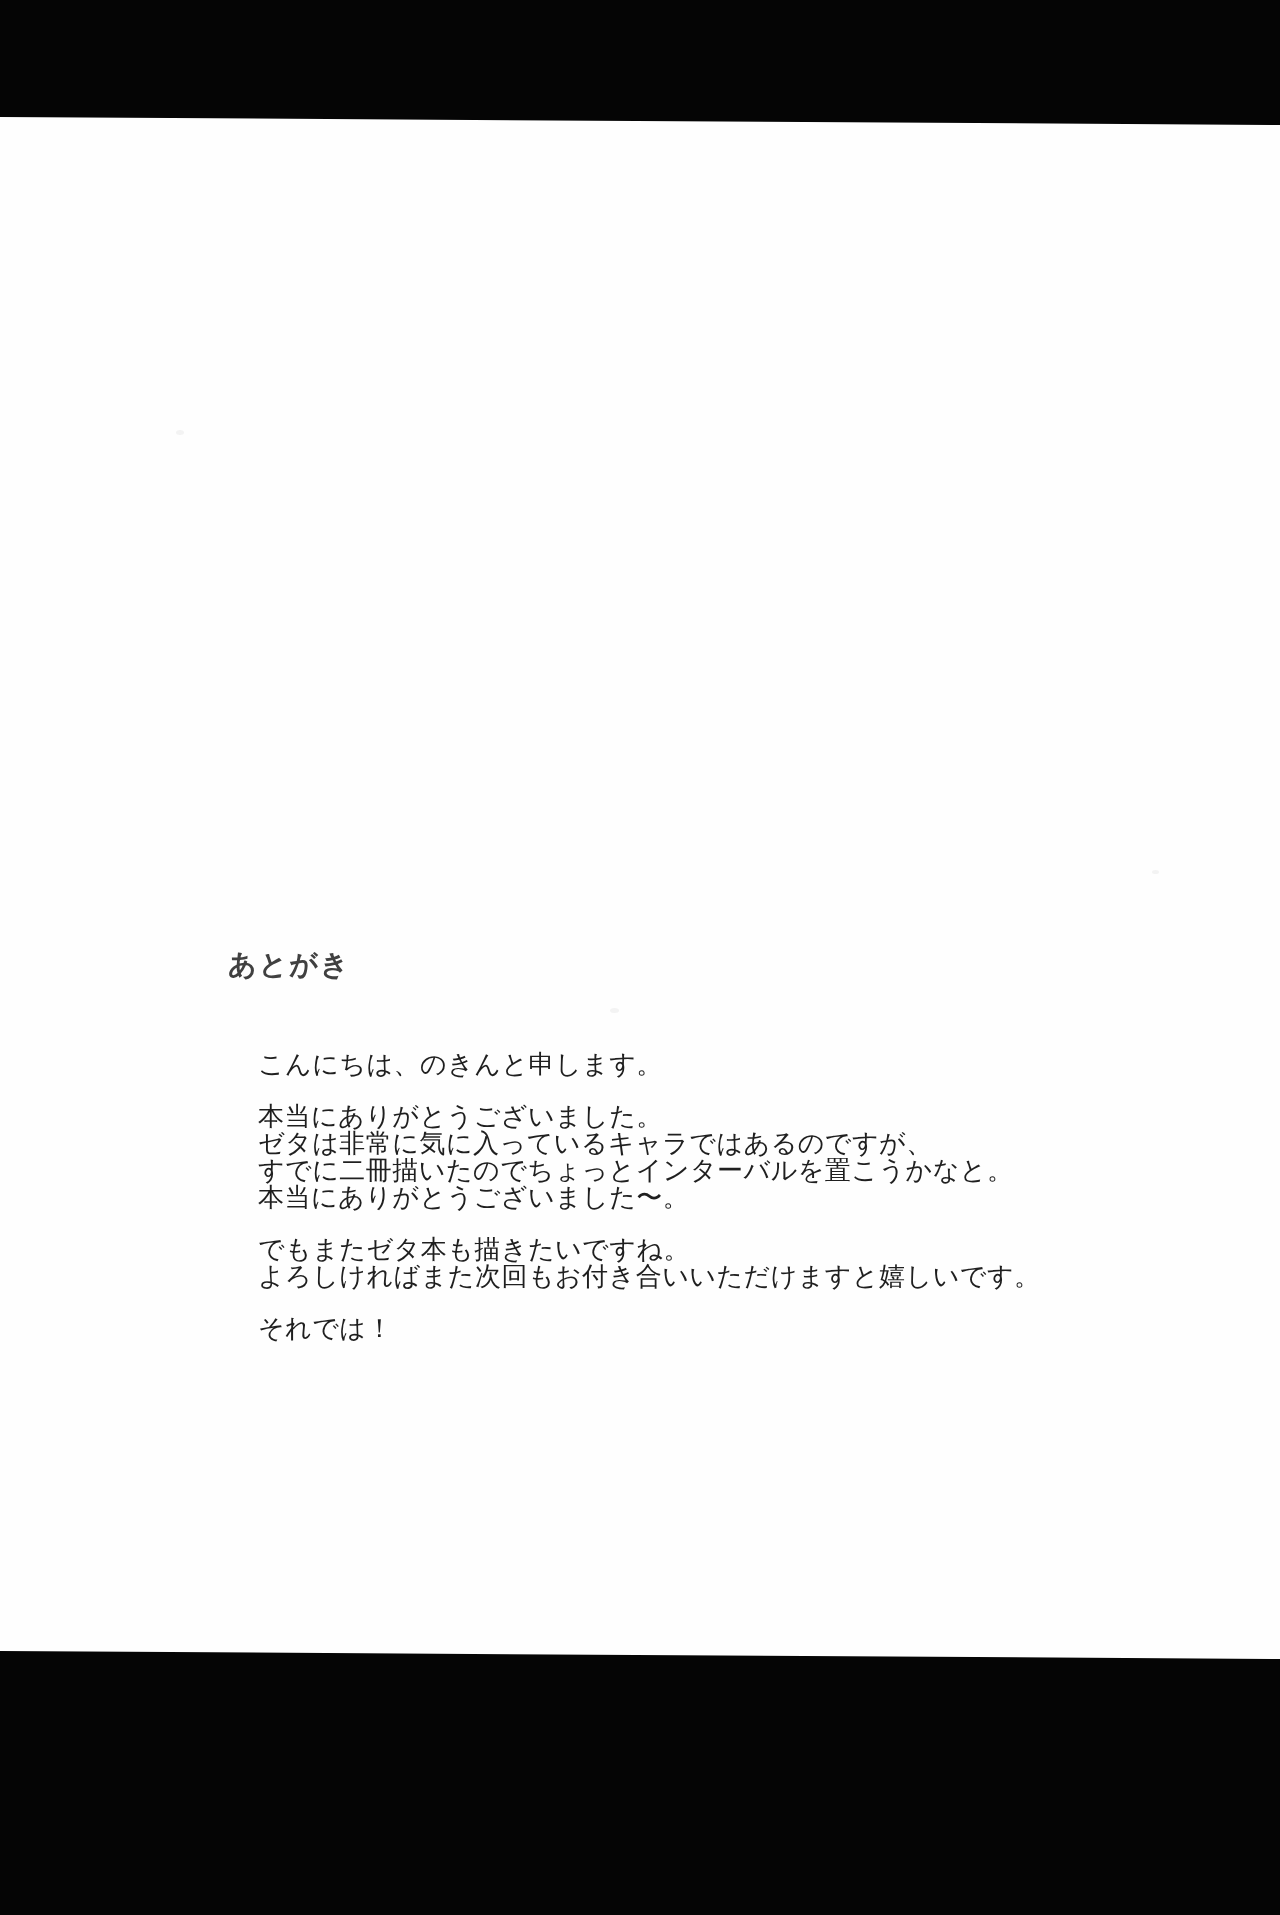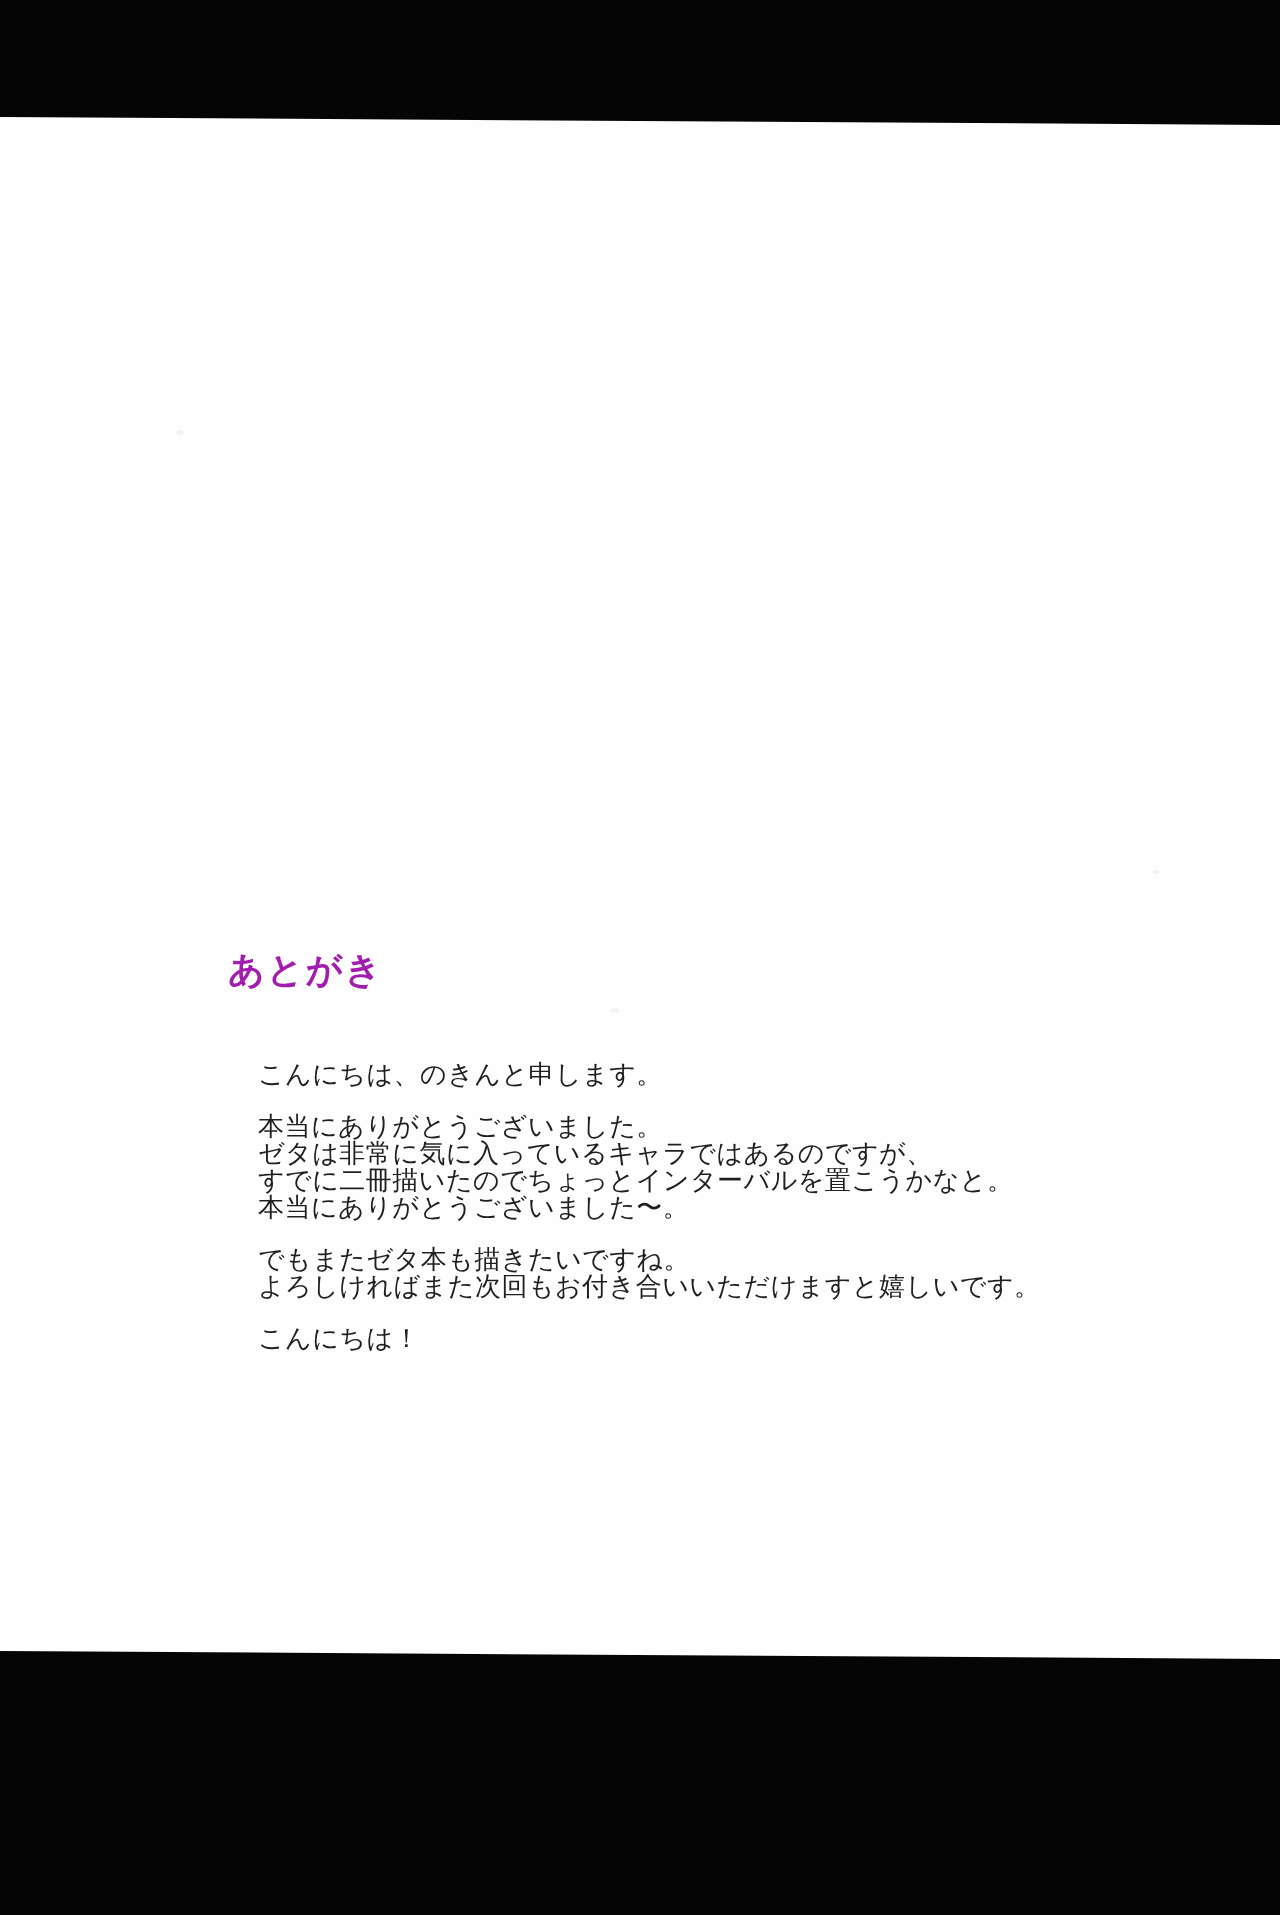--- a/index.html
+++ b/index.html
@@ -41,38 +41,38 @@
     background: rgba(60,60,60,0.06);
   }
   .speck.s1 { left: 176px; top: 430px;  width: 8px; height: 5px; }
   .speck.s2 { left: 610px; top: 1008px; width: 9px; height: 5px; }
   .speck.s3 { left: 1152px; top: 870px; width: 7px; height: 4px; }
 
   .heading {
     position: absolute;
     left: 228px;
     top: 950px;
-    font-size: 36px;
+    font-size: 28px;
     font-weight: 800;
     letter-spacing: 2px;
-    color: #a21caf;
+    color: #404040;
     line-height: 1.1;
   }
 
   .body-text {
     position: absolute;
     left: 258px;
     top: 1051px;
     width: 900px;
     color: #1f1f1f;
     font-size: 26px;
     line-height: 27px;
     letter-spacing: 0.5px;
   }
-  .para { margin: 10px 0 25px 0; }
+  .para { margin: 0 0 25px 0; }
   .line { height: 27px; white-space: nowrap; }
 
   .signature-line {
     margin-left: 677px;
     white-space: nowrap;
   }
 </style>
 </head>
 <body>
 
@@ -100,18 +100,18 @@
       <div class="line">すでに二冊描いたのでちょっとインターバルを置こうかなと。</div>
       <div class="line">本当にありがとうございました〜。</div>
     </div>
 
     <div class="para">
       <div class="line">でもまたゼタ本も描きたいですね。</div>
       <div class="line">よろしければまた次回もお付き合いいただけますと嬉しいです。</div>
     </div>
 
     <div class="para">
-      <div class="line">こんにちは！</div>
+      <div class="line">それでは！</div>
     </div>
 
 
   </div>
 </div>
 
 </body></html>

